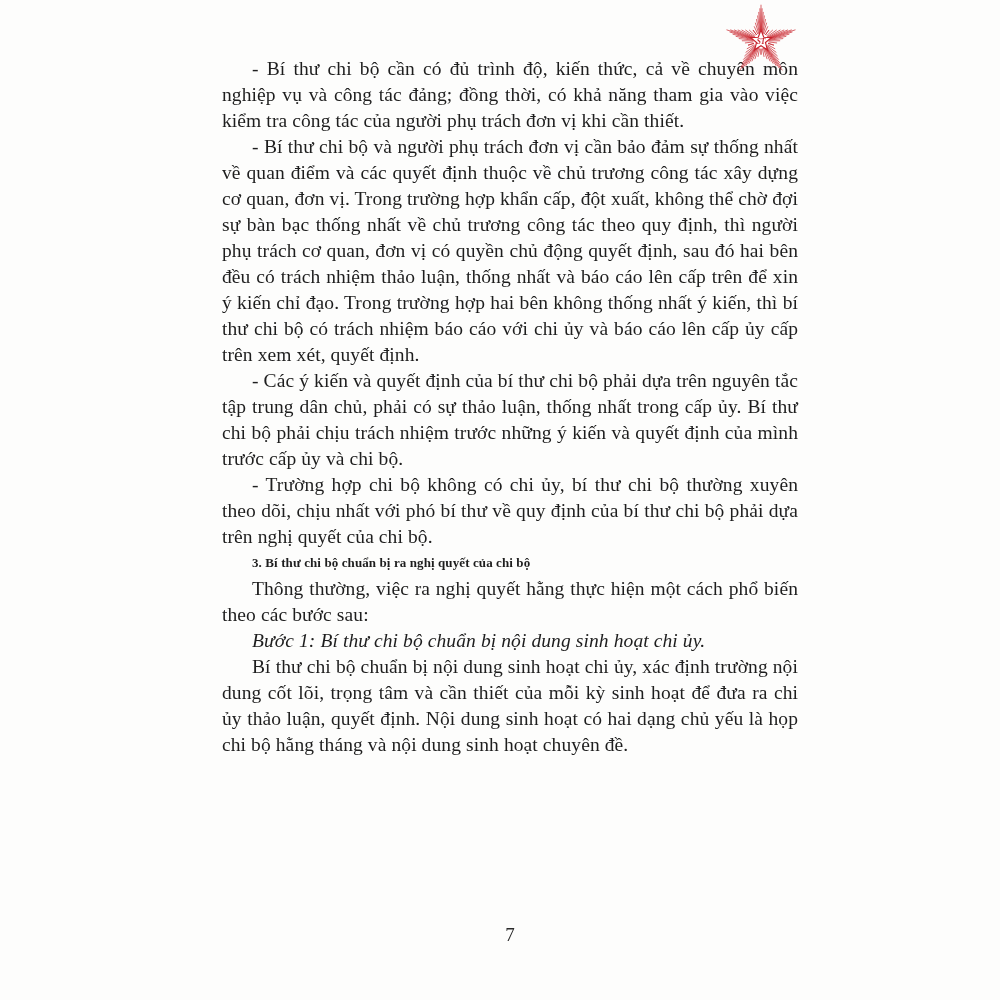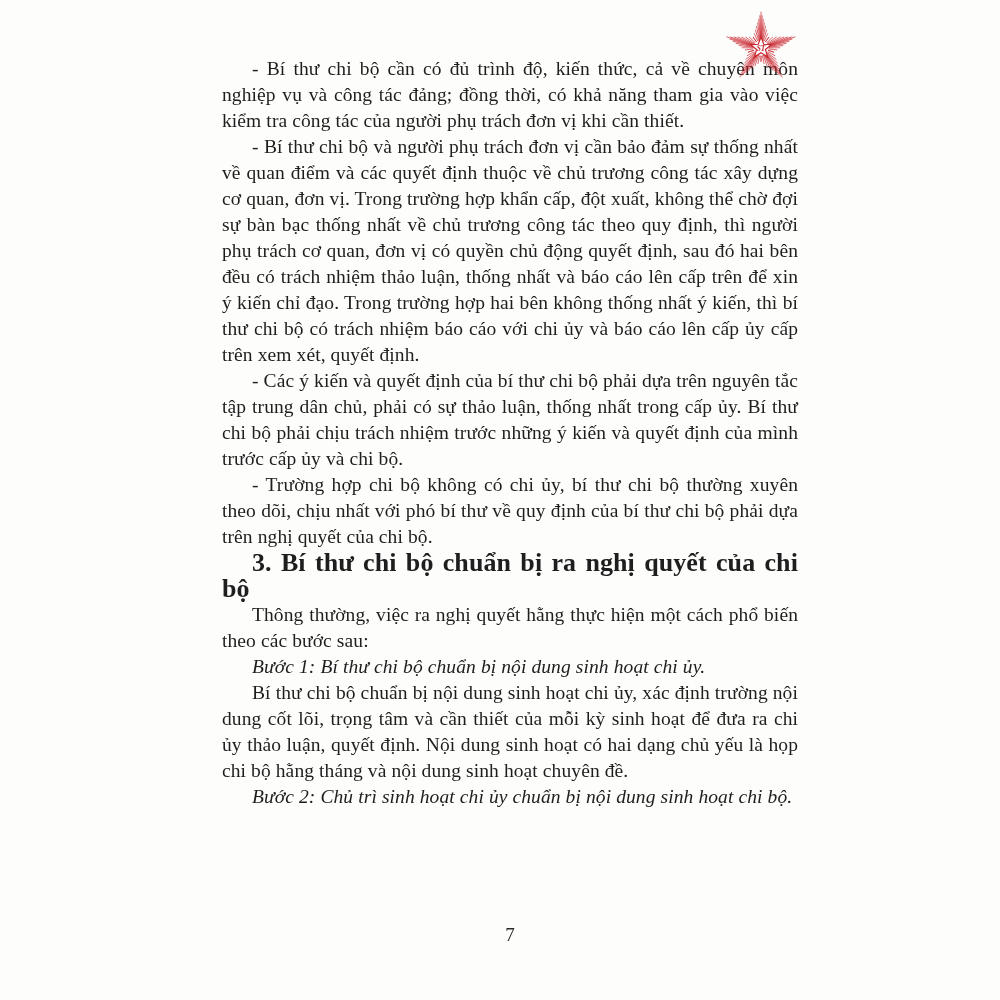--- a/index.html
+++ b/index.html
@@ -21,54 +21,53 @@
     text-align:justify;
     font-size:19.5px;
     line-height:26px;
     letter-spacing:0.1px;
   }
   .text-block p{margin:0;text-indent:30px;}
   .heading{
     font-weight:bold;
     margin:13px 0 8px 0;
     text-indent:30px;
-    font-size:26px;
+    font-size:13px;
     line-height:26px;
   }
   .step{font-style:italic;}
   .page-number{
     position:absolute;
     left:222px;width:576px;top:924px;
     text-align:center;
     font-size:19px;
     color:#2a2a2a;
   }
   .logo{
     position:absolute;
-    left:722px;top:8px;
+    left:722px;top:1px;
     width:78px;height:80px;
     pointer-events:none;
     text-align:center;
   }
 </style>
 </head>
 <body>
 
 <div class="page">
 
   <div class="text-block">
     <p>- Bí thư chi bộ cần có đủ trình độ, kiến thức, cả về chuyên môn nghiệp vụ và công tác đảng; đồng thời, có khả năng tham gia vào việc kiểm tra công tác của người phụ trách đơn vị khi cần thiết.</p>
     <p>- Bí thư chi bộ và người phụ trách đơn vị cần bảo đảm sự thống nhất về quan điểm và các quyết định thuộc về chủ trương công tác xây dựng cơ quan, đơn vị. Trong trường hợp khẩn cấp, đột xuất, không thể chờ đợi sự bàn bạc thống nhất về chủ trương công tác theo quy định, thì người phụ trách cơ quan, đơn vị có quyền chủ động quyết định, sau đó hai bên đều có trách nhiệm thảo luận, thống nhất và báo cáo lên cấp trên để xin ý kiến chỉ đạo. Trong trường hợp hai bên không thống nhất ý kiến, thì bí thư chi bộ có trách nhiệm báo cáo với chi ủy và báo cáo lên cấp ủy cấp trên xem xét, quyết định.</p>
     <p>- Các ý kiến và quyết định của bí thư chi bộ phải dựa trên nguyên tắc tập trung dân chủ, phải có sự thảo luận, thống nhất trong cấp ủy. Bí thư chi bộ phải chịu trách nhiệm trước những ý kiến và quyết định của mình trước cấp ủy và chi bộ.</p>
     <p>- Trường hợp chi bộ không có chi ủy, bí thư chi bộ thường xuyên theo dõi, chịu nhất với phó bí thư về quy định của bí thư chi bộ phải dựa trên nghị quyết của chi bộ.</p>
     <p class="heading">3. Bí thư chi bộ chuẩn bị ra nghị quyết của chi bộ</p>
     <p>Thông thường, việc ra nghị quyết hằng thực hiện một cách phổ biến theo các bước sau:</p>
     <p class="step">Bước 1: Bí thư chi bộ chuẩn bị nội dung sinh hoạt chi ủy.</p>
     <p>Bí thư chi bộ chuẩn bị nội dung sinh hoạt chi ủy, xác định trường nội dung cốt lõi, trọng tâm và cần thiết của mỗi kỳ sinh hoạt để đưa ra chi ủy thảo luận, quyết định. Nội dung sinh hoạt có hai dạng chủ yếu là họp chi bộ hằng tháng và nội dung sinh hoạt chuyên đề.</p>
-    <p class="step">Bước 2: Chủ trì sinh hoạt chi ủy chuẩn bị nội dung sinh hoạt chi bộ.</p>
   </div>
 
   <div class="logo">
     <svg viewBox="0 0 100 100" width="78" height="80">
       <g id="logo-rays" stroke="#c8222b" stroke-width="0.9" fill="none" stroke-linecap="round">
           <line x1="44.12" y1="41.91" x2="40.01" y2="36.25"></line>
           <line x1="45.77" y1="40.94" x2="41.44" y2="31.64"></line>
           <line x1="47.03" y1="40.45" x2="42.86" y2="27.03"></line>
           <line x1="47.97" y1="40.21" x2="44.29" y2="22.43"></line>
           <line x1="48.68" y1="40.09" x2="45.72" y2="17.82"></line>

